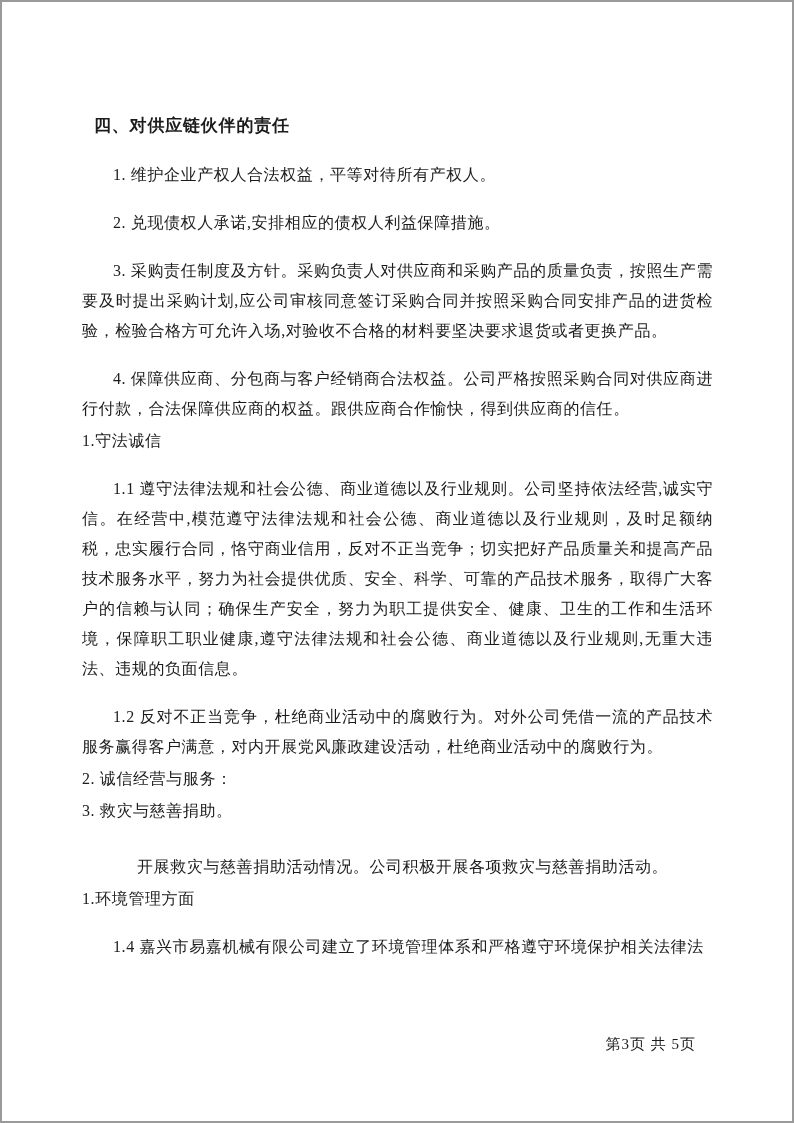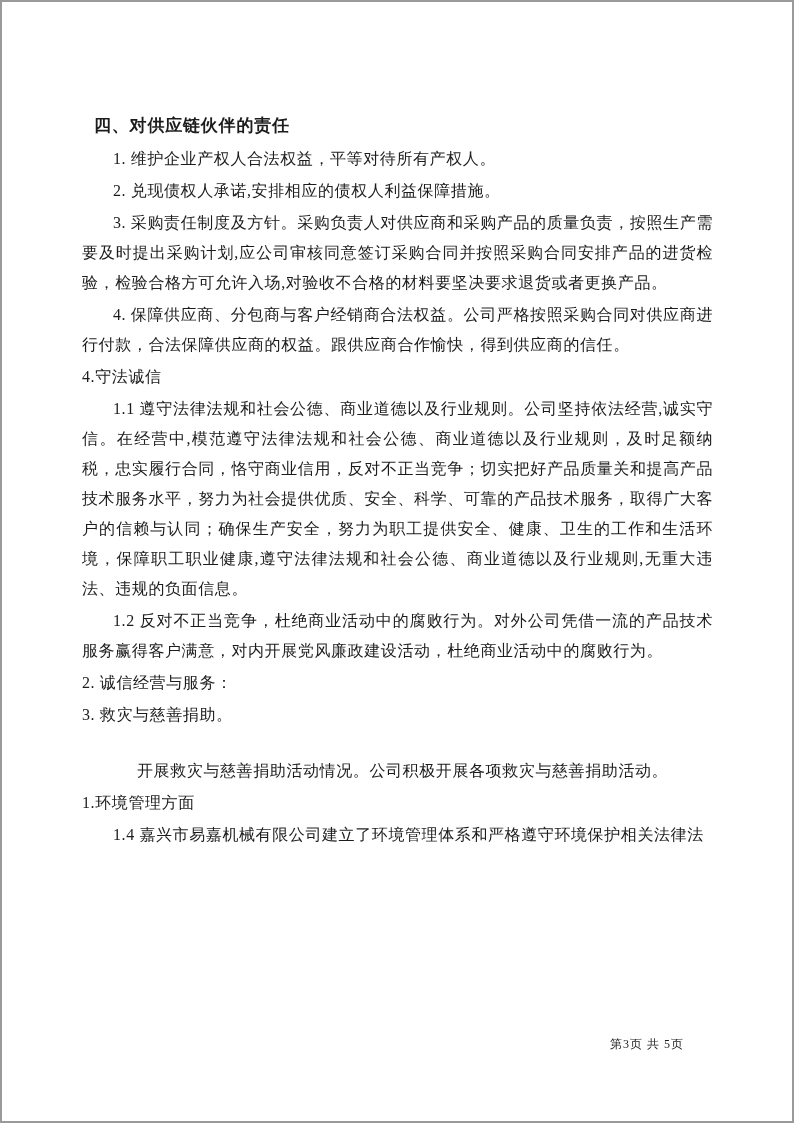--- a/index.html
+++ b/index.html
@@ -26,43 +26,43 @@
   }
   .blk { margin: 0; padding: 0 0 2px 0; }
   .h {
     font-weight: bold;
     font-size: 17px;
     padding-left: 12px;
     padding-top: 3px;
     padding-bottom: 3px;
     letter-spacing: 0.8px;
   }
-  .p  { text-align: justify; text-indent: 31px; }
+  .p  { text-align: justify; text-indent: 31px; margin-top: 16px; }
   .p0 { text-align: left; text-indent: 0; }
   .p3 { text-align: left; text-indent: 55px; margin-top: 24px; }
   .footer {
     position: absolute;
-    top: 1031px; right: 108px;
+    top: 1031px; right: 96px;
     color: #1c1c1c;
-    font-size: 12px;
+    font-size: 15px;
     line-height: 22px;
     letter-spacing: 1px;
   }
 </style>
 </head>
 <body>
 
 <div class="page">
   <div class="content">
     <div class="blk h">四、对供应链伙伴的责任</div>
     <div class="blk p">1. 维护企业产权人合法权益，平等对待所有产权人。</div>
     <div class="blk p">2. 兑现债权人承诺,安排相应的债权人利益保障措施。</div>
     <div class="blk p">3. 采购责任制度及方针。采购负责人对供应商和采购产品的质量负责，按照生产需要及时提出采购计划,应公司审核同意签订采购合同并按照采购合同安排产品的进货检验，检验合格方可允许入场,对验收不合格的材料要坚决要求退货或者更换产品。</div>
     <div class="blk p">4. 保障供应商、分包商与客户经销商合法权益。公司严格按照采购合同对供应商进行付款，合法保障供应商的权益。跟供应商合作愉快，得到供应商的信任。</div>
-    <div class="blk p0">4.守法诚信</div>
+    <div class="blk p0">1.守法诚信</div>
     <div class="blk p">1.1 遵守法律法规和社会公德、商业道德以及行业规则。公司坚持依法经营,诚实守信。在经营中,模范遵守法律法规和社会公德、商业道德以及行业规则，及时足额纳税，忠实履行合同，恪守商业信用，反对不正当竞争；切实把好产品质量关和提高产品技术服务水平，努力为社会提供优质、安全、科学、可靠的产品技术服务，取得广大客户的信赖与认同；确保生产安全，努力为职工提供安全、健康、卫生的工作和生活环境，保障职工职业健康,遵守法律法规和社会公德、商业道德以及行业规则,无重大违法、违规的负面信息。</div>
     <div class="blk p">1.2 反对不正当竞争，杜绝商业活动中的腐败行为。对外公司凭借一流的产品技术服务赢得客户满意，对内开展党风廉政建设活动，杜绝商业活动中的腐败行为。</div>
     <div class="blk p0">2. 诚信经营与服务：</div>
     <div class="blk p0">3. 救灾与慈善捐助。</div>
     <div class="blk p3">开展救灾与慈善捐助活动情况。公司积极开展各项救灾与慈善捐助活动。</div>
     <div class="blk p0">1.环境管理方面</div>
     <div class="blk p">1.4 嘉兴市易嘉机械有限公司建立了环境管理体系和严格遵守环境保护相关法律法</div>
   </div>
   <div class="footer">第3页 共 5页</div>
 </div>

